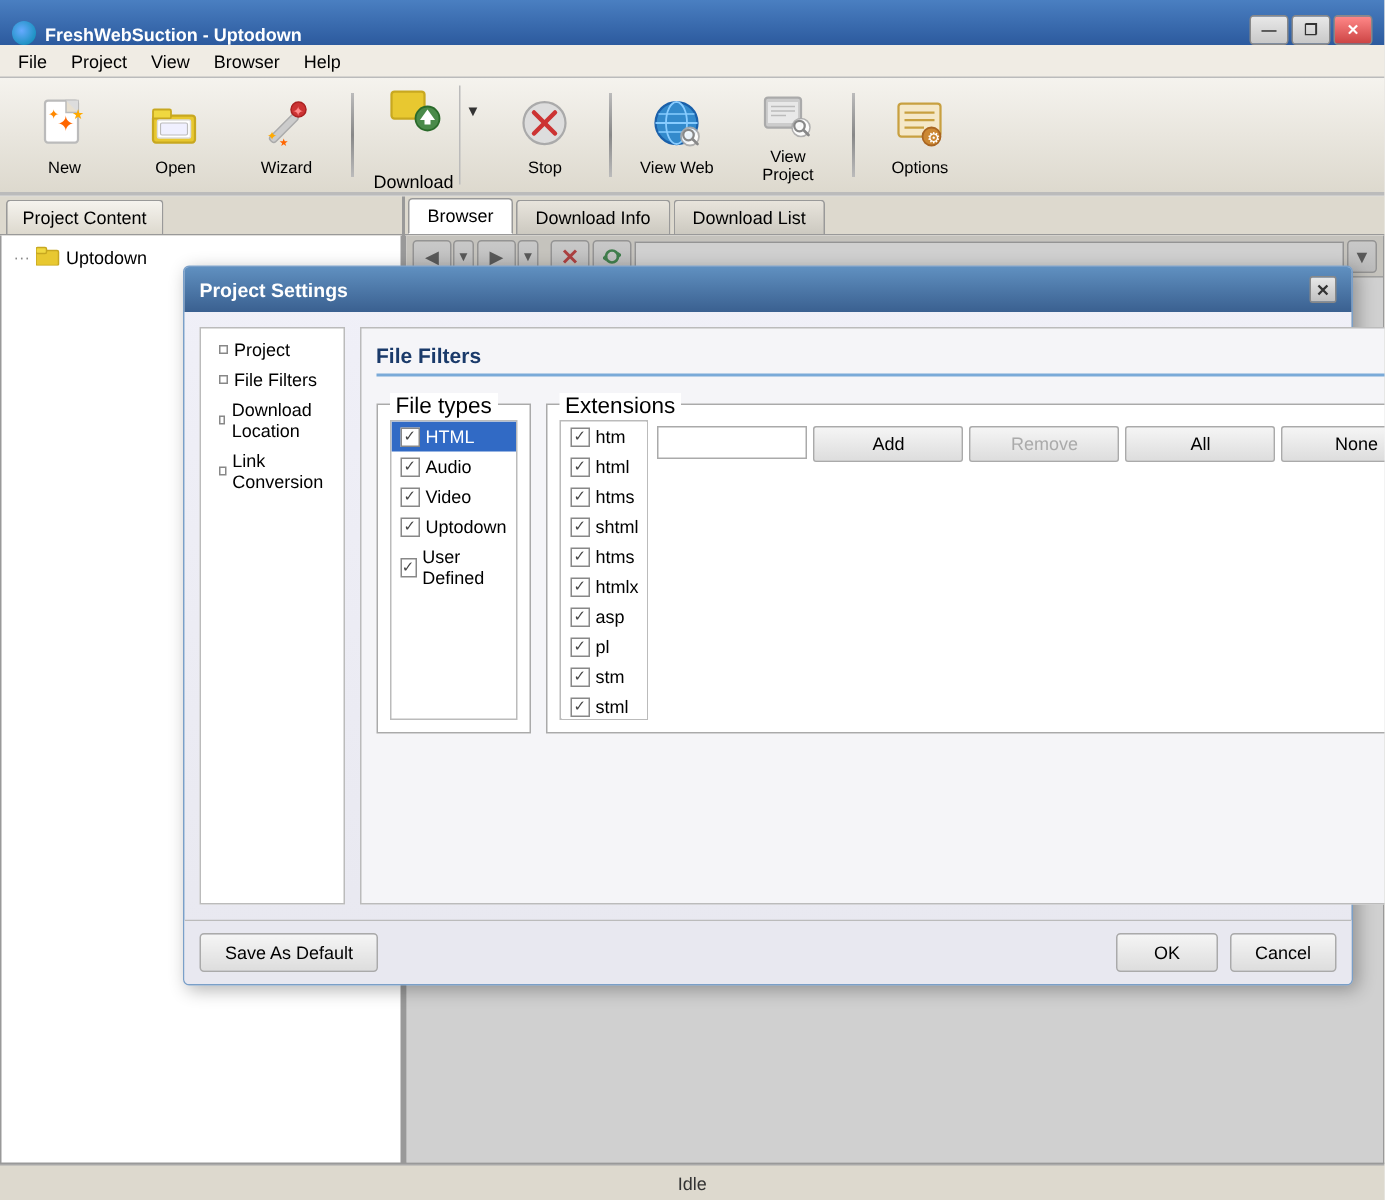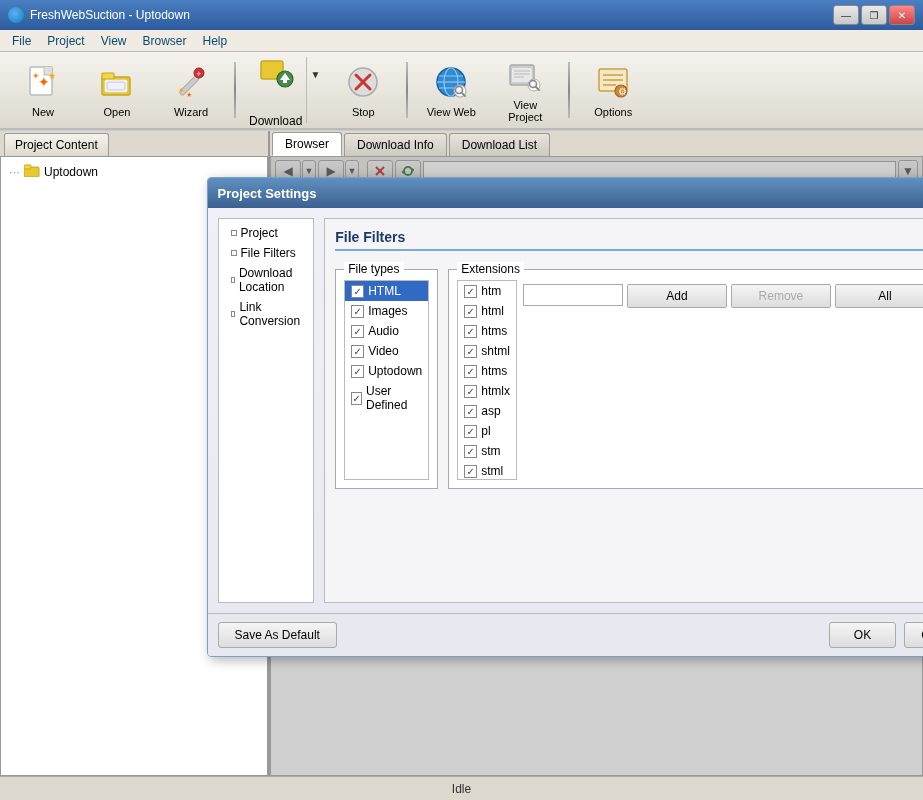--- a/index.html
+++ b/index.html
@@ -10,25 +10,25 @@
       width: 923px;
       height: 800px;
       overflow: hidden;
     }
 
     
     .titlebar {
       background: linear-gradient(to bottom, #4a7fc1, #2c5a9e);
       height: 30px;
       display: flex;
-      align-items: center;
+      align-items: flex-end;
       padding: 0 8px;
       color: white;
       font-size: 12px;
-      font-weight: normal;
+      font-weight: bold;
       user-select: none;
     }
     .titlebar-icon {
       width: 16px; height: 16px;
       margin-right: 6px;
       border-radius: 50%;
       background: radial-gradient(circle at 40% 40%, #6af, #08a);
       display: inline-block;
     }
     .titlebar-title { flex: 1; }
@@ -51,21 +51,21 @@
       height: 22px;
       display: flex;
       align-items: center;
       padding: 0 4px;
       border-bottom: 1px solid #bbb;
     }
     .menu-item {
       padding: 2px 8px;
       cursor: pointer;
       font-size: 12px;
-      color: #0c4a6e;
+      color: #000000;
       border-radius: 2px;
     }
 
     
     .toolbar {
       background: linear-gradient(to bottom, #f5f3ee, #ddd9ce);
       height: 78px;
       display: flex;
       align-items: center;
       padding: 4px 8px;
@@ -248,21 +248,21 @@
       font-size: 11px;
     }
 
     
     .dialog-overlay {
       position: absolute;
       top: 0; left: 0; right: 0; bottom: 0;
       background: rgba(100,100,100,0.3);
       display: flex;
       align-items: flex-start;
-      justify-content: center;
+      justify-content: flex-end;
       padding: 20px;
     }
     .dialog {
       background: linear-gradient(to bottom, #f0f0f8, #e8e8f0);
       border: 1px solid #7a9fc8;
       border-radius: 4px;
       box-shadow: 3px 3px 12px rgba(0,0,0,0.3);
       width: 780px;
       min-height: 480px;
       display: flex;
@@ -485,21 +485,21 @@
       padding: 10px 8px 8px 8px;
       position: relative;
       background: white;
     }
     .groupbox-legend {
       position: absolute;
       top: -8px;
       left: 8px;
       background: white;
       padding: 0 4px;
-      font-size: 12px;
+      font-size: 15px;
       font-weight: normal;
     }
   </style>
 </head>
 <body>
 
 <div class="titlebar">
   <span class="titlebar-icon"></span>
   <span class="titlebar-title">FreshWebSuction - Uptodown</span>
   <div class="titlebar-controls">
@@ -747,24 +747,20 @@
                 <div style="flex:1; display:flex; flex-direction:column; gap:4px;">
                   <div class="groupbox">
                     <span class="groupbox-legend">File types</span>
                     <div class="filter-list" style="min-height:200px;">
                       <div class="filter-list-item selected">
                         <span class="cb checked"></span>
                         <span>HTML</span>
                       </div>
                       <div class="filter-list-item">
                         <span class="cb checked"></span>
-                        <span>Images</span>
-                      </div>
-                      <div class="filter-list-item">
-                        <span class="cb checked"></span>
                         <span>Audio</span>
                       </div>
                       <div class="filter-list-item">
                         <span class="cb checked"></span>
                         <span>Video</span>
                       </div>
                       <div class="filter-list-item">
                         <span class="cb checked"></span>
                         <span>Uptodown</span>
                       </div>

